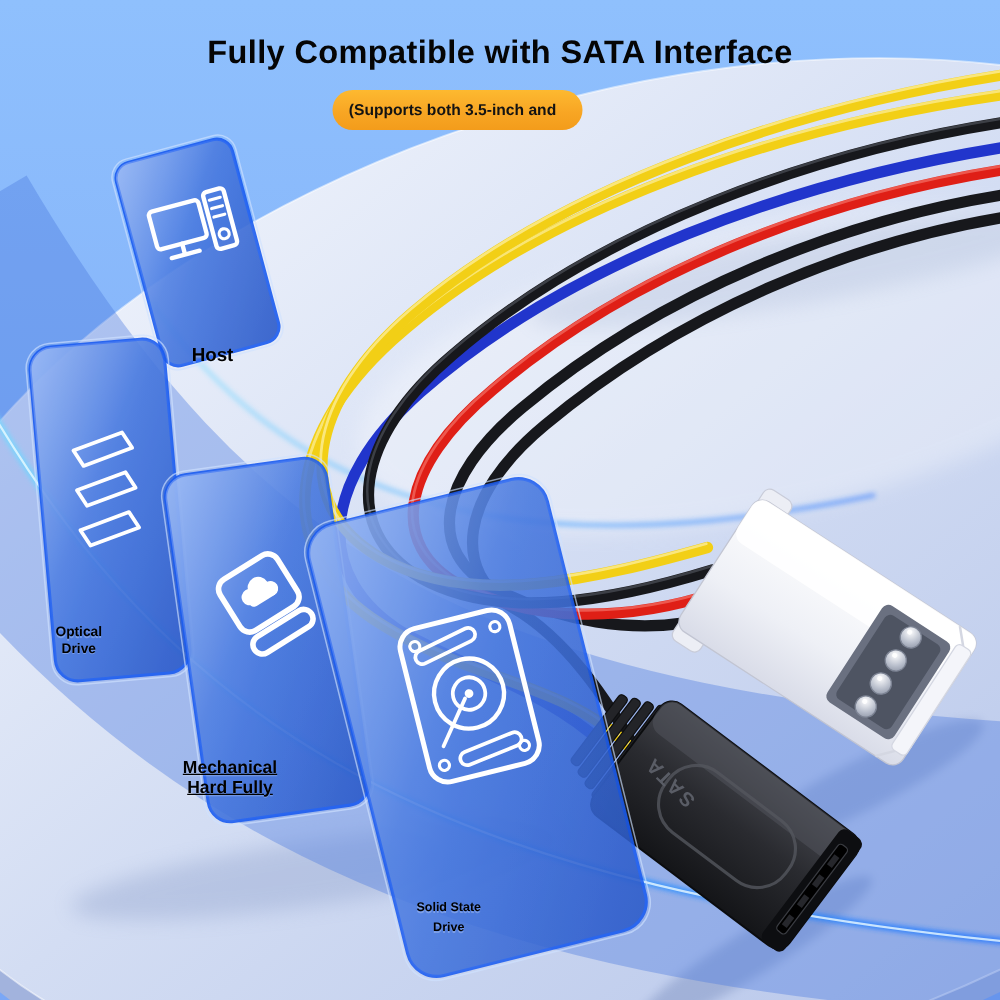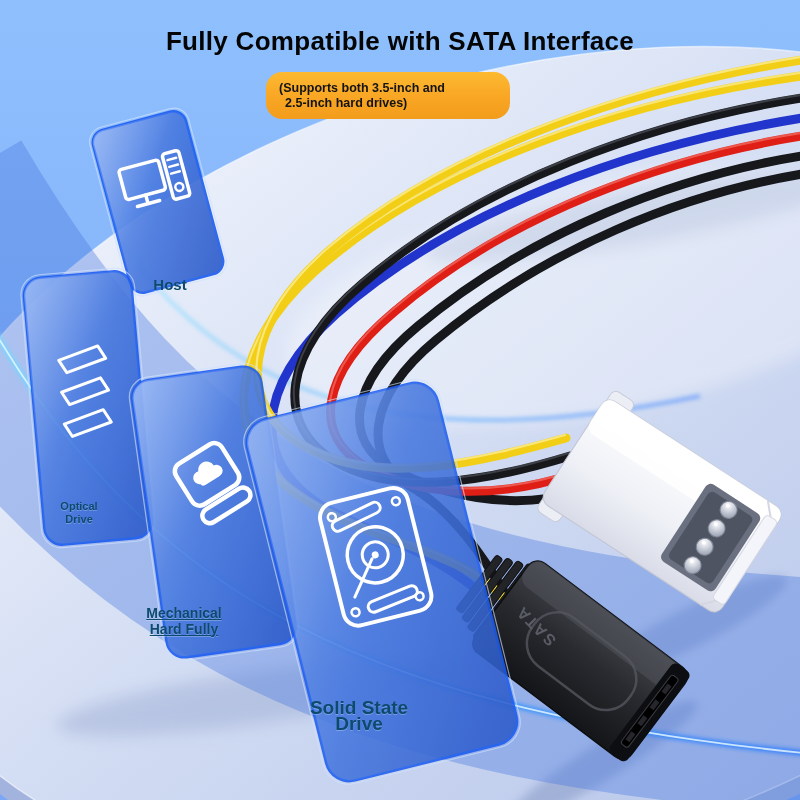--- a/index.html
+++ b/index.html
@@ -7,35 +7,35 @@
     position:relative;width:800px;height:800px;overflow:hidden;
     font-family:"Liberation Sans",sans-serif;
   }
   #scene{position:absolute;left:0;top:0;}
   .overlay{position:absolute;}
   #title{
     left:0;top:26px;width:800px;text-align:center;
     font-size:26px;font-weight:bold;color:#050505;letter-spacing:.3px;
   }
   #note{
-    left:266px;top:72px;width:244px;box-sizing:border-box;
+    left:266px;top:72px;width:200px;box-sizing:border-box;
     padding:9px 8px 8px 13px;border-radius:16px;
     background:linear-gradient(180deg,#fdb930 0%,#f8a624 55%,#f39c1b 100%);
     color:#131313;font-size:12.5px;line-height:15px;font-weight:bold;
   }
   #note .l2{display:block;margin-left:6px;}
   .dev-label{
     position:absolute;transform:translateX(-50%);text-align:center;
-    font-weight:bold;color:#0c4a6e;white-space:nowrap;
+    font-weight:bold;color:#000000;white-space:nowrap;
     text-shadow:0 1px 0 rgba(255,255,255,.25);
   }
   #label-host{left:170px;top:276px;font-size:15px;}
-  #label-optical{left:63px;top:500px;font-size:11px;line-height:12.5px;margin-left:16px;}
+  #label-optical{left:63px;top:500px;font-size:11px;line-height:12.5px;}
   #label-mechanical{left:184px;top:606px;font-size:14px;line-height:15.5px;text-decoration:underline;}
-  #label-ssd{left:359px;top:700px;font-size:19px;line-height:16px;}
+  #label-ssd{left:359px;top:719px;font-size:10px;line-height:16px;}
   .lbl-line{display:block;}
 </style>
 </head>
 <body>
 
 <div id="stage">
 
 <svg id="scene" width="800" height="800" viewBox="0 0 800 800">
   <defs>
     <linearGradient id="bgGrad" x1="0" y1="0" x2="0" y2="1">
@@ -232,21 +232,20 @@
       </g>
     </g>
 
   </g>
 </svg>
 
 <div class="overlay" id="title">Fully Compatible with SATA Interface</div>
 
 <div class="overlay" id="note">
   <span class="l1">(Supports both 3.5-inch and</span>
-  <span class="l2">2.5-inch hard drives)</span>
 </div>
 
 <div class="dev-label" id="label-host">
   <span class="lbl-line">Host</span>
 </div>
 <div class="dev-label" id="label-optical">
   <span class="lbl-line">Optical</span>
   <span class="lbl-line">Drive</span>
 </div>
 <div class="dev-label" id="label-mechanical">

